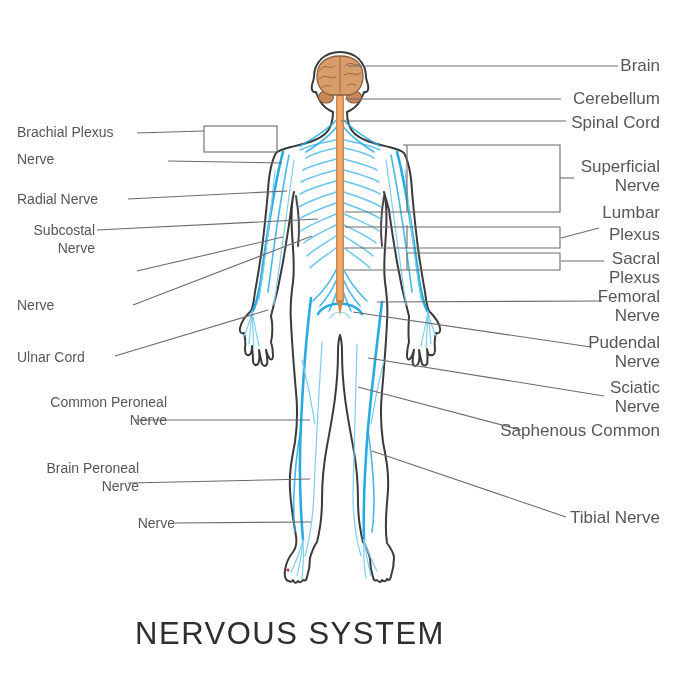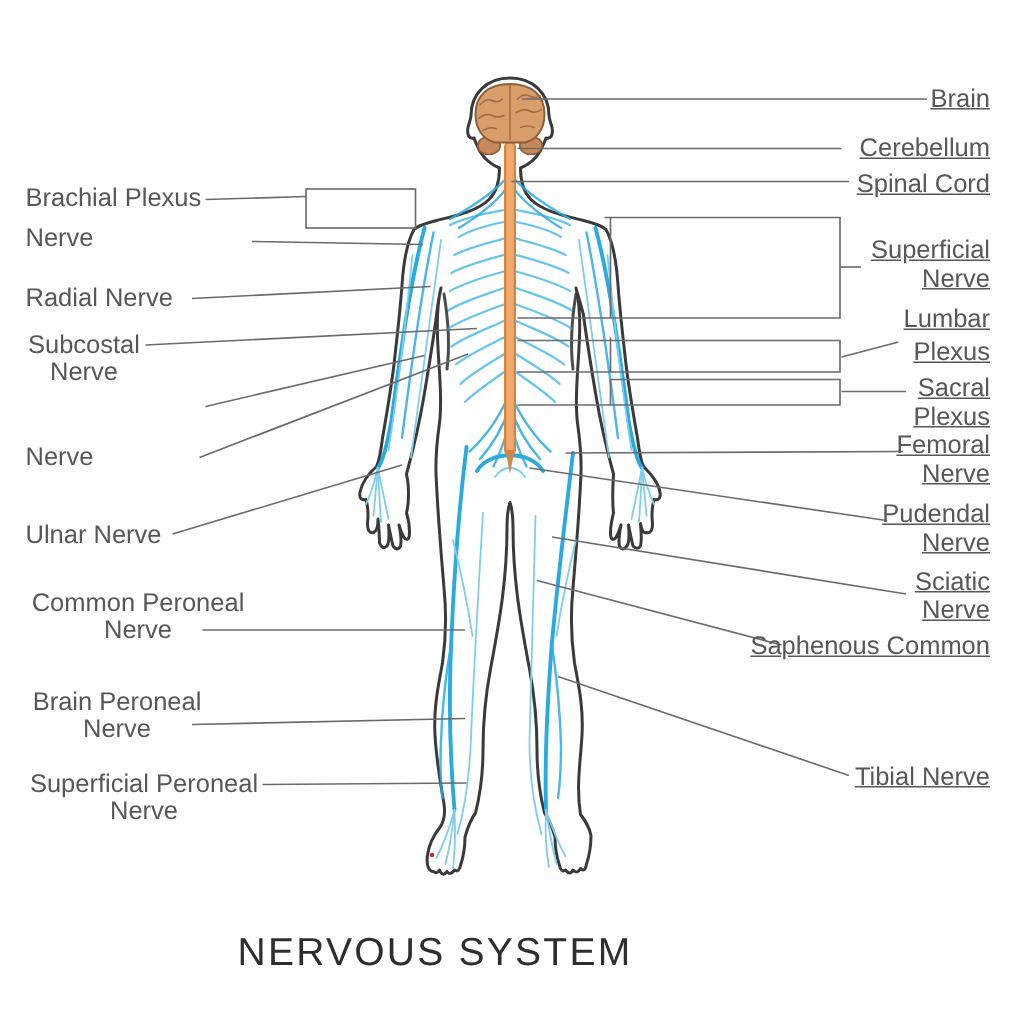--- a/index.html
+++ b/index.html
@@ -15,27 +15,27 @@
   .nerve-l{stroke:var(--nerve-blue-light,#7fcdee);stroke-width:1.2;fill:none;stroke-linecap:round;}
   .accent{stroke:#36373a;stroke-width:2;fill:none;opacity:.9;stroke-linecap:round;}
   .cord-out{stroke:var(--spinal-cord-outline,#d18648);stroke-width:8;fill:none;stroke-linecap:round;}
   .cord-in{stroke:var(--spinal-cord-orange,#f0a96b);stroke-width:5;fill:none;stroke-linecap:round;}
   .brain{fill:var(--brain-fill,#d79e6c);stroke:var(--brain-outline,#8e5d37);stroke-width:1.3;}
   .cereb{fill:#c8885a;stroke:var(--brain-outline,#8e5d37);stroke-width:1.1;}
   .gyri{stroke:#a4683c;stroke-width:1;fill:none;stroke-linecap:round;}
   .leader{stroke:var(--leader-line,#6a6b6d);stroke-width:1.1;fill:none;}
 
   
-  .lbl{position:absolute;font-size:17px;line-height:18px;color:var(--label-text,#56575a);white-space:nowrap;}
+  .lbl{position:absolute;font-size:14px;line-height:18px;color:var(--label-text,#56575a);white-space:nowrap;}
   .lbl.two{white-space:normal;}
-  .lbl.c{text-align:center;}
+  .lbl.c{text-align:right;}
   .rlbl{position:absolute;right:20px;font-size:17px;line-height:19px;color:var(--label-text,#56575a);
-        text-align:right;white-space:nowrap;text-decoration:underline;}
+        text-align:right;white-space:nowrap;}
   #diagram-title{position:absolute;left:0;top:612px;width:580px;text-align:center;
-        font-size:26px;line-height:44px;letter-spacing:1.5px;color:var(--title-text,#2e2e30);}
+        font-size:31px;line-height:44px;letter-spacing:1.5px;color:var(--title-text,#2e2e30);}
 </style>
 </head>
 <body>
 
 <div id="stage">
 
   <svg id="figure-svg" width="680" height="680" viewBox="0 0 680 680">
 
     <g>
       <path class="outline" d="
@@ -244,32 +244,31 @@
     <div>Radial Nerve</div>
   </div>
   <div class="lbl two c" style="left:17px;top:221px;width:78px">
     <div>Subcostal</div>
     <div>Nerve</div>
   </div>
   <div class="lbl two" style="left:17px;top:296px;width:120px">
     <div>Nerve</div>
   </div>
   <div class="lbl" style="left:17px;top:348px">
-    <div>Ulnar Nerve</div>
+    <div>Ulnar Cord</div>
   </div>
   <div class="lbl two c" style="left:17px;top:393px;width:150px">
     <div>Common Peroneal</div>
     <div>Nerve</div>
   </div>
   <div class="lbl two c" style="left:17px;top:459px;width:122px">
     <div>Brain Peroneal</div>
     <div>Nerve</div>
   </div>
   <div class="lbl two c" style="left:17px;top:514px;width:158px">
-    <div>Superficial Peroneal</div>
     <div>Nerve</div>
   </div>
 
   <div class="rlbl" style="top:56px">
     <div>Brain</div>
   </div>
   <div class="rlbl" style="top:89px">
     <div>Cerebellum</div>
   </div>
   <div class="rlbl" style="top:113px">

